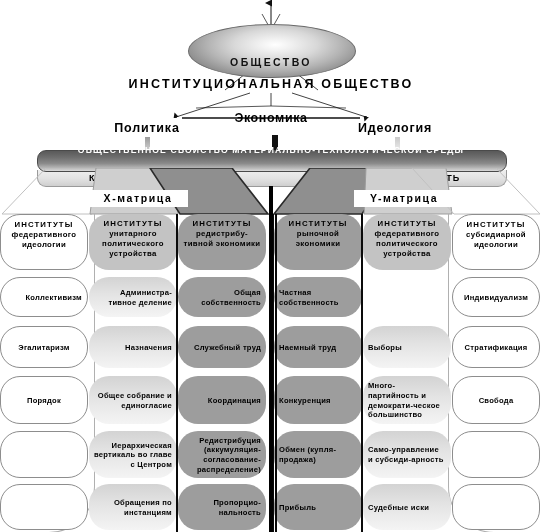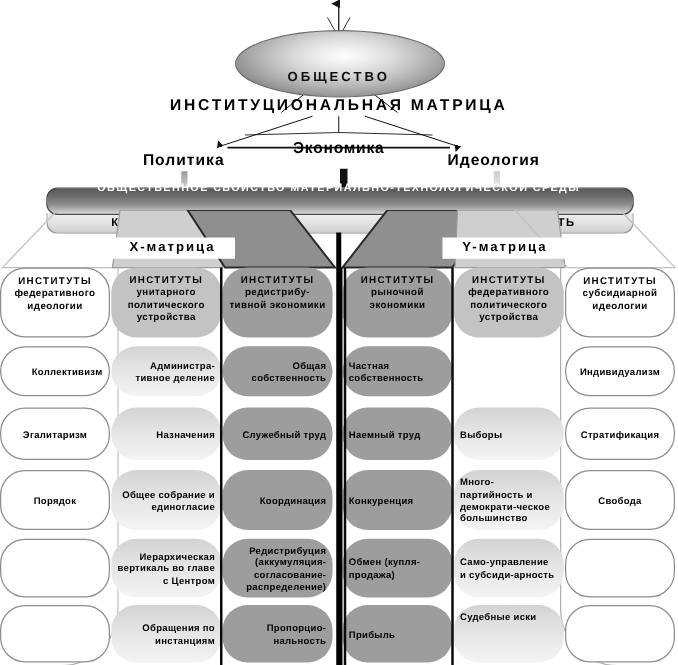--- a/index.html
+++ b/index.html
@@ -155,21 +155,21 @@
     <line x1="292" y1="93" x2="366" y2="117" stroke="#111" stroke-width="0.8" marker-end="url(#arrowDn)"></line>
 
     <line x1="182" y1="118" x2="360" y2="118" stroke="#111" stroke-width="1.4"></line>
     <line x1="196" y1="108" x2="271" y2="106" stroke="#111" stroke-width="0.7"></line>
     <line x1="346" y1="108" x2="271" y2="106" stroke="#111" stroke-width="0.7"></line>
   </svg>
 
   <div class="abs" id="society-ellipse"></div>
   <div class="abs" id="society-label">ОБЩЕСТВО</div>
 
-  <div class="abs heading-caps" id="inst-matrix-label">ИНСТИТУЦИОНАЛЬНАЯ МАТРИЦА</div>
+  <div class="abs heading-caps" id="inst-matrix-label">ИНСТИТУЦИОНАЛЬНАЯ ОБЩЕСТВО</div>
   <div class="abs heading-caps" id="economy-label">Экономика</div>
   <div class="abs heading-caps" id="politics-label">Политика</div>
   <div class="abs heading-caps" id="ideology-label">Идеология</div>
 
   <div class="abs stub" id="stub-politics"></div>
   <div class="abs stub" id="stub-economy"></div>
   <div class="abs stub" id="stub-ideology"></div>
 
   <div class="abs" id="env-bar-foot"></div>
   <div class="abs" id="env-bar"></div>
@@ -270,21 +270,21 @@
         <div class="cell head sty-headlight" style="top: 0px; height: 56px;"><span class="t1">ИНСТИТУТЫ</span><span>федеративного политического устройства</span></div>
         <div class="cell sty-lightgrad align-left" style="top: 112px; height: 42px; display: flex; align-items: center; justify-content: flex-start;">
           <span>Выборы</span>
         </div>
         <div class="cell sty-lightgrad align-left" style="top: 162px; height: 48px; display: flex; align-items: center; justify-content: flex-start;">
           <span>Много-партийность и демократи-ческое большинство</span>
         </div>
         <div class="cell sty-lightgrad align-left" style="top: 217px; height: 47px; display: flex; align-items: center; justify-content: flex-start;">
           <span>Само-управление и субсиди-арность</span>
         </div>
-        <div class="cell sty-lightgrad align-left" style="top: 270px; height: 46px; display: flex; align-items: flex-start; justify-content: flex-start;">
+        <div class="cell sty-lightgrad align-left" style="top: 270px; height: 46px; display: flex; align-items: center; justify-content: flex-start;">
           <span>Судебные иски</span>
         </div>
       </div>
       <div class="col" style="left: 452px;">
         <div class="cell head sty-headwhite" style="top: 0px; height: 56px;"><span class="t1">ИНСТИТУТЫ</span><span>субсидиарной идеологии</span></div>
         <div class="cell sty-white align-center" style="top: 63px; height: 40px; display: flex; align-items: center; justify-content: center;">
           <span>Индивидуализм</span>
         </div>
         <div class="cell sty-white align-center" style="top: 112px; height: 42px; display: flex; align-items: center; justify-content: center;">
           <span>Стратификация</span>

